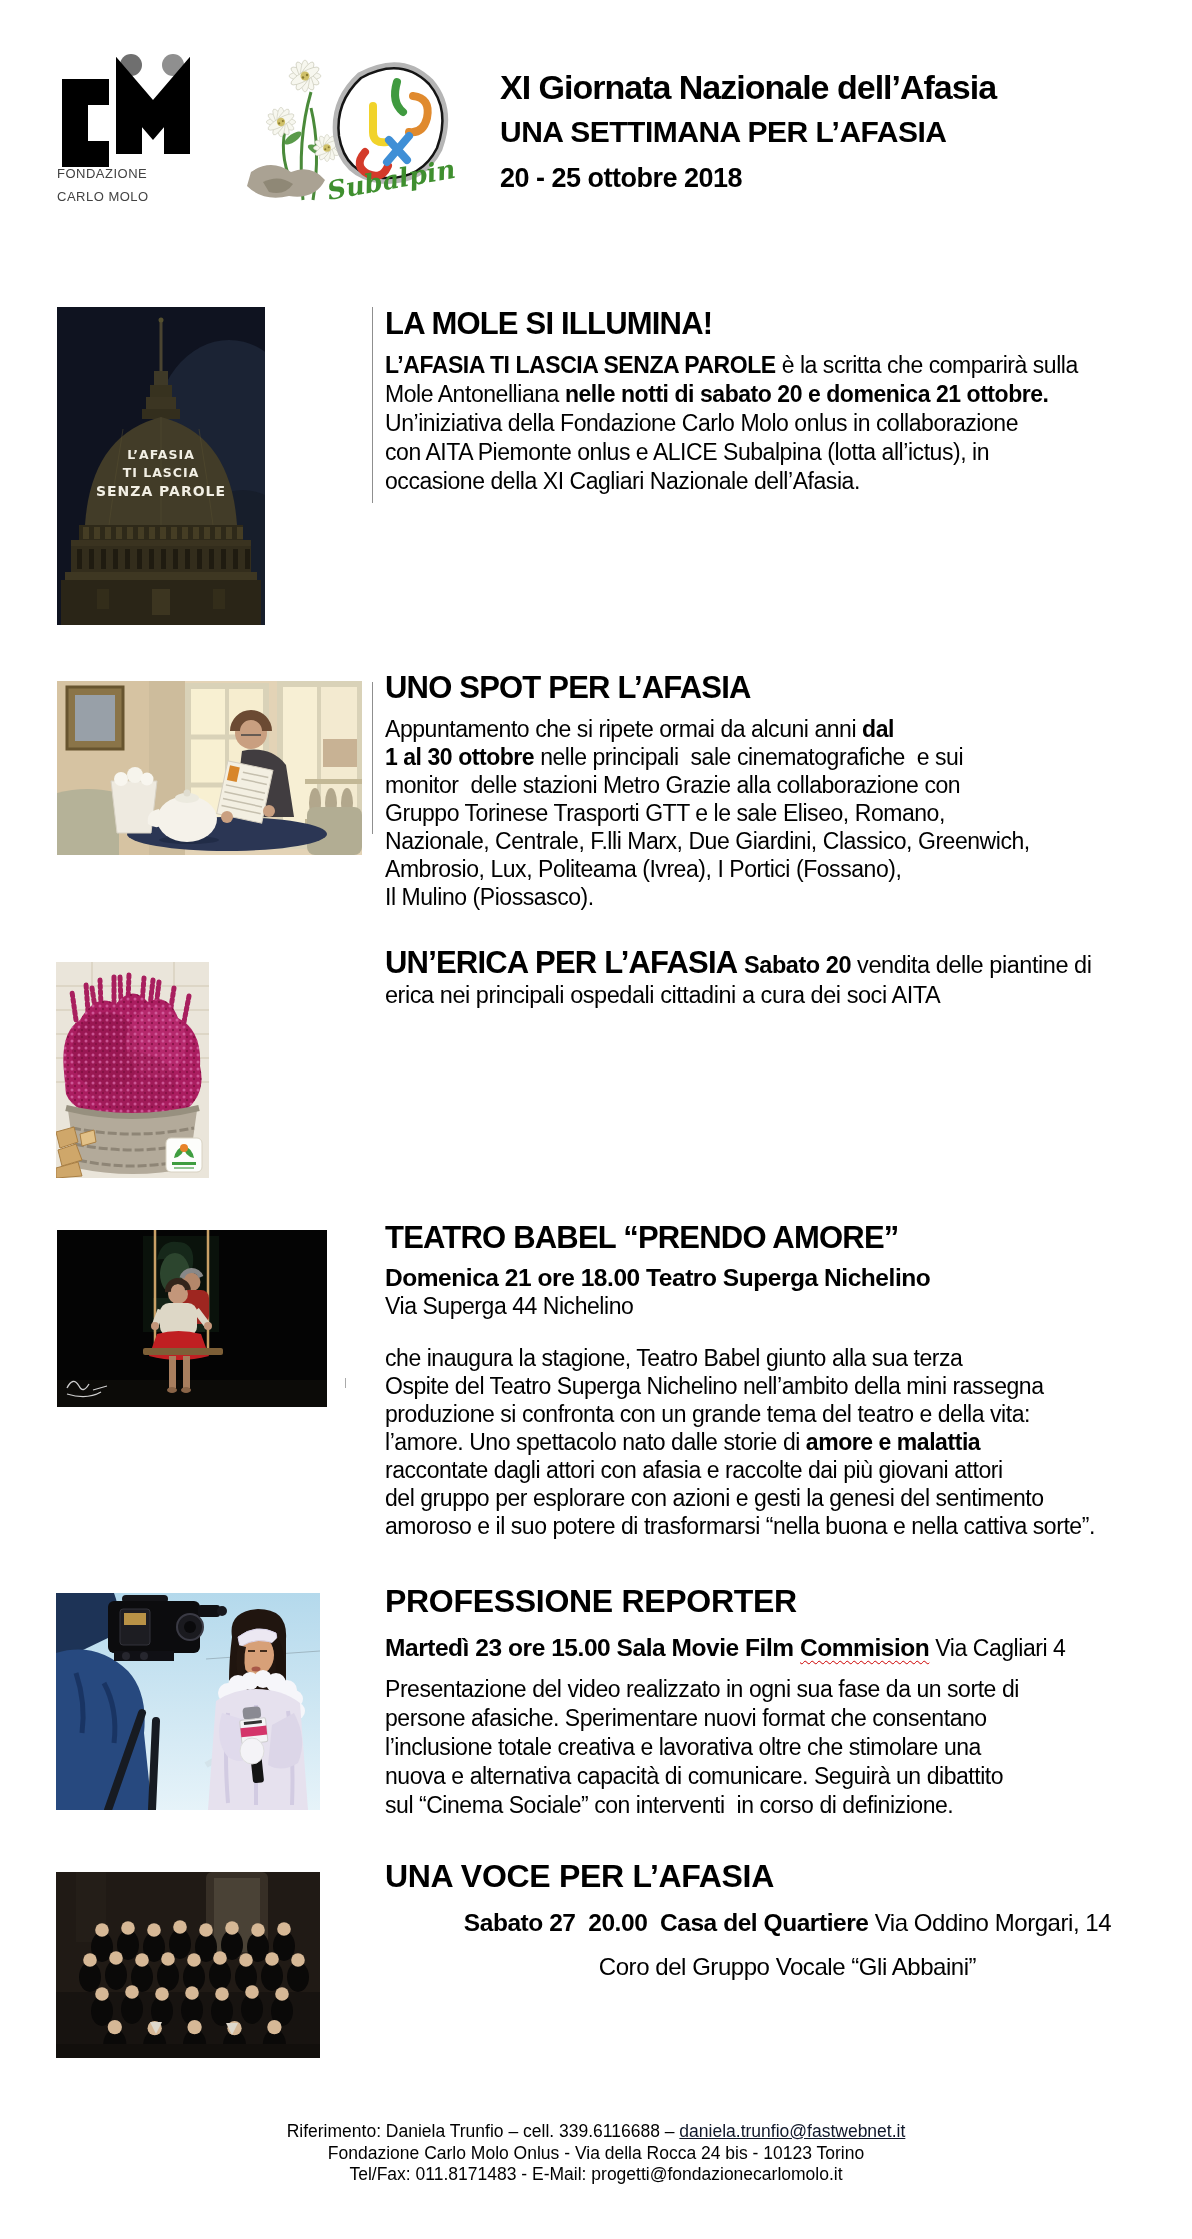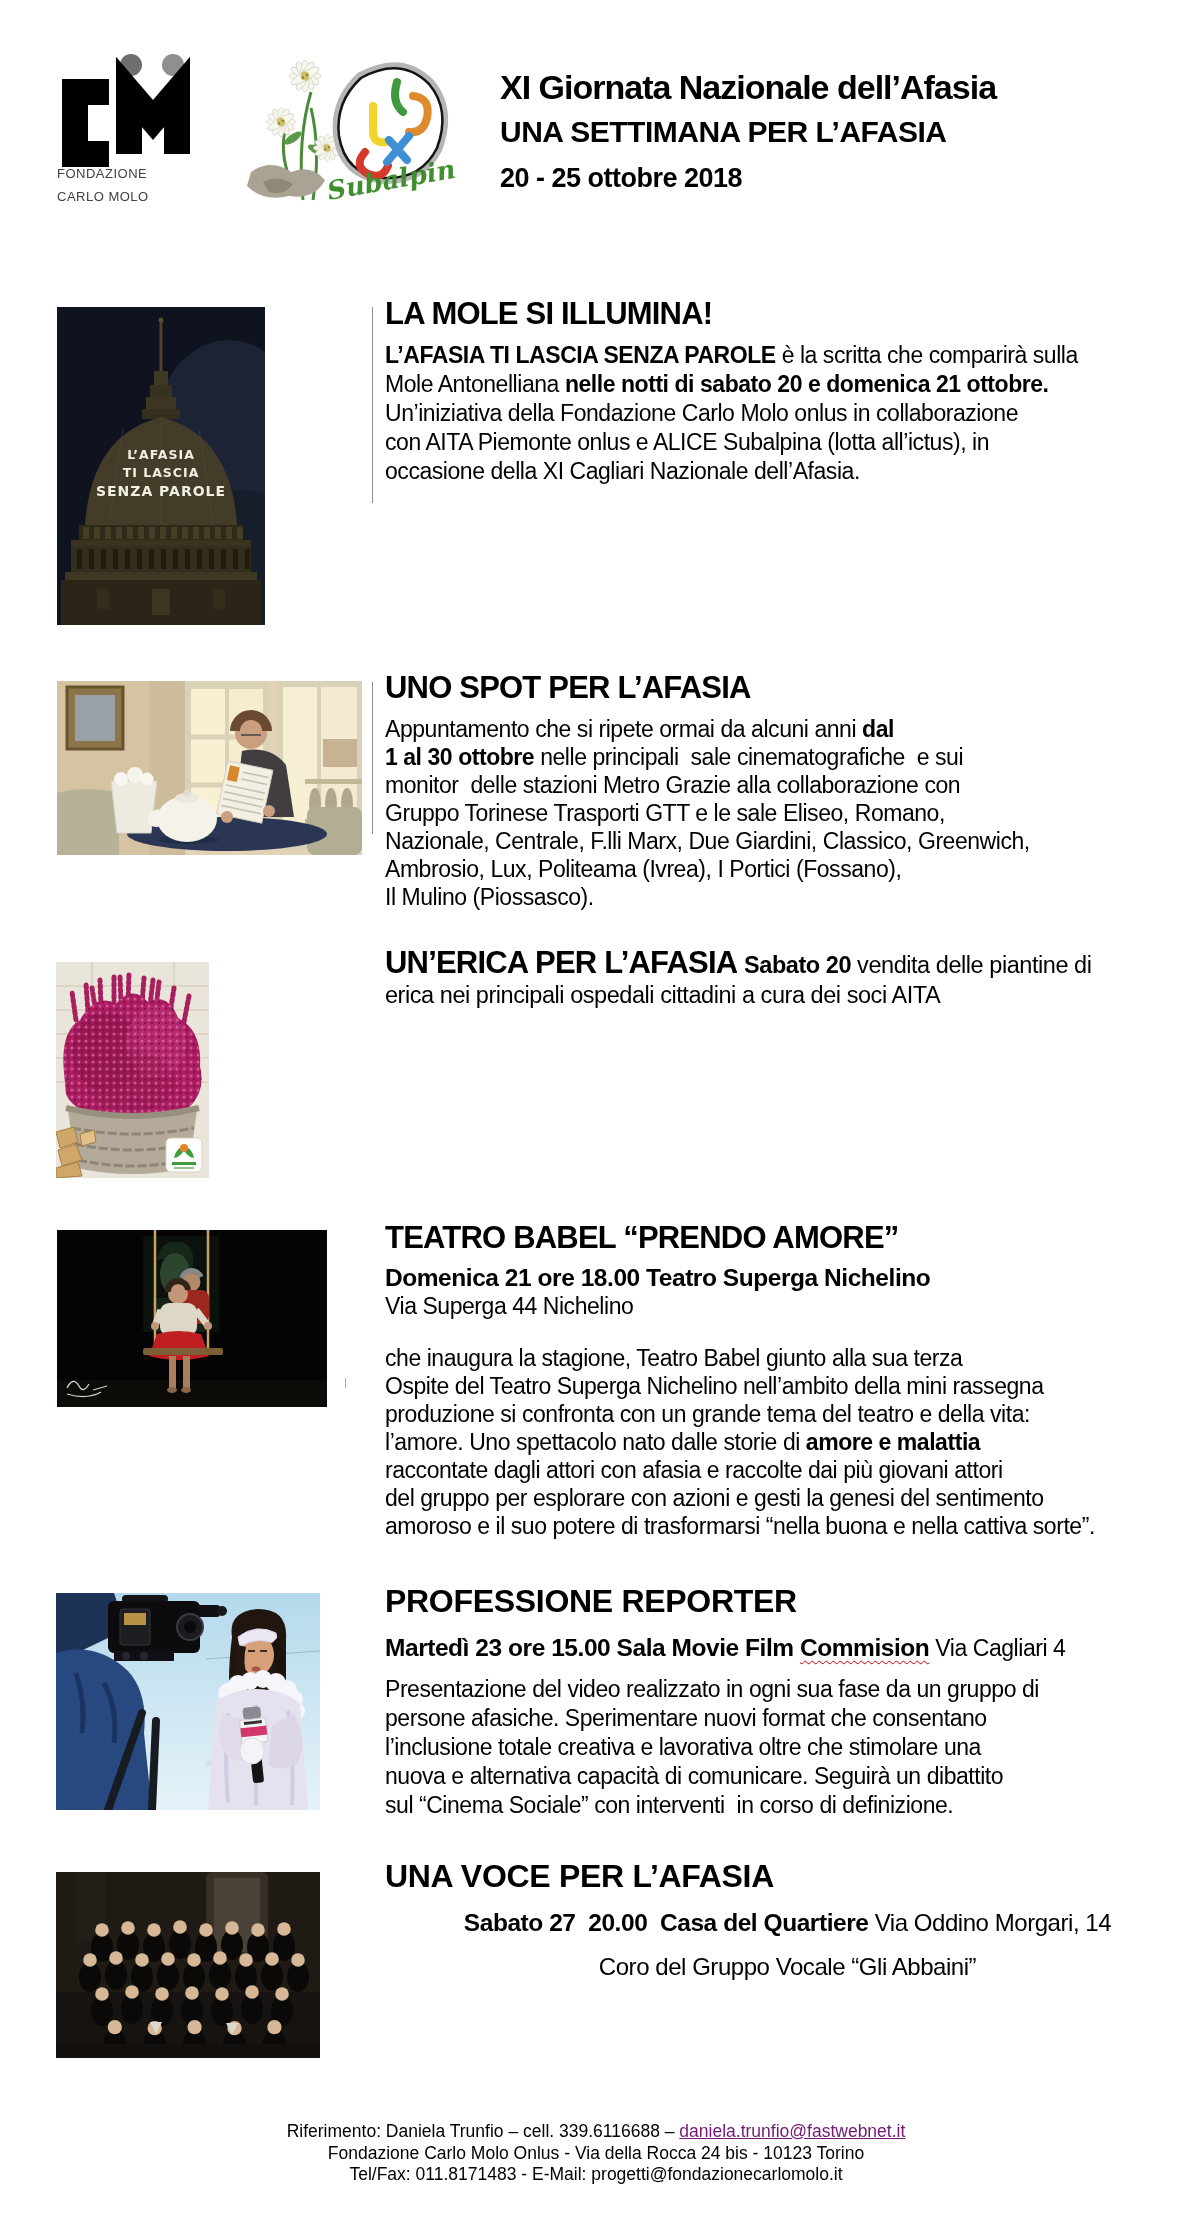--- a/index.html
+++ b/index.html
@@ -21,21 +21,21 @@
   #s6{font-size:24px;letter-spacing:-.45px;}
   .ln{white-space:pre;}
   #s1 .ln{line-height:29px;} #s2 .ln{line-height:28px;} #s3 .ln{line-height:30px;}
   #s4 .ln{line-height:28px;} #s5 .ln{line-height:29px;} #s6 .ln{line-height:30px;text-align:center;}
   .b{font-weight:bold;}
   .h{font-weight:bold;font-size:31px;letter-spacing:-.8px;}
   .sb{font-weight:bold;font-size:24.5px;}
   .wavy{font-weight:bold;font-size:24.5px;text-decoration-line:underline;
         text-decoration-style:wavy;text-decoration-color:#cc0000;
         text-decoration-thickness:1px;text-underline-offset:4px;}
-  .link{color:#701a75;text-decoration:underline;}
+  .link{color:#0f172a;text-decoration:underline;}
   .vline{position:absolute;width:1px;background:#8f8f8f;}
   
   #footer{position:absolute;left:0;top:2121px;width:1192px;text-align:center;
           font-size:17.5px;}
   #footer .ln{line-height:21.5px;letter-spacing:0;}
   .photo{position:absolute;display:block;}
 </style>
 </head>
 <body>
 
@@ -118,21 +118,21 @@
     <rect x="14" y="233" width="180" height="6" fill="#3a3320"></rect>
     <rect x="14" y="239" width="180" height="26" fill="#332d1c"></rect>
     <line x1="20" y1="252" x2="194" y2="252" stroke="#1f1b10" stroke-width="20" stroke-dasharray="5 7"></line>
     <rect x="8" y="265" width="192" height="8" fill="#3e3722"></rect>
     <rect x="4" y="273" width="200" height="45" fill="#2a2517"></rect>
     <rect x="95" y="282" width="18" height="26" fill="#3c3520"></rect>
     <rect x="40" y="282" width="12" height="20" fill="#332d1a"></rect>
     <rect x="156" y="282" width="12" height="20" fill="#332d1a"></rect>
   </svg>
   <div class="vline" style="left:372px;top:307px;height:196px"></div>
-  <div class="sec-text" id="s1" style="top:296px">
+  <div class="sec-text" id="s1" style="top:306px">
     <div class="stitle">LA MOLE SI ILLUMINA!</div>
     <div>
         <div class="ln"><span class="b">L’AFASIA TI LASCIA SENZA PAROLE</span><span> è la scritta che comparirà sulla</span></div>
         <div class="ln"><span>Mole Antonelliana </span><span class="b">nelle notti di sabato 20 e domenica 21 ottobre.</span></div>
         <div class="ln"><span>Un’iniziativa della Fondazione Carlo Molo onlus in collaborazione</span></div>
         <div class="ln"><span>con AITA Piemonte onlus e ALICE Subalpina (lotta all’ictus), in</span></div>
         <div class="ln"><span>occasione della XI Cagliari Nazionale dell’Afasia.</span></div>
       </div>
   </div>
 
@@ -341,21 +341,21 @@
       <rect x="186" y="134" width="26" height="9" fill="#d4356a"></rect>
       <rect x="190" y="128" width="18" height="3" fill="#333"></rect>
     </g>
     <ellipse cx="196" cy="158" rx="12" ry="13" fill="#f4f3f7" stroke="#ddd"></ellipse>
   </svg>
   <div class="sec-text" id="s5" style="top:1583px">
     <div class="stitle">PROFESSIONE REPORTER</div>
     <div>
         <div class="ln"><span class="sb">Martedì 23 ore 15.00 Sala Movie Film </span><span class="wavy">Commision</span><span> Via Cagliari 4</span></div>
         <div style="height: 12px;"></div>
-        <div class="ln"><span>Presentazione del video realizzato in ogni sua fase da un gruppo di</span></div>
+        <div class="ln"><span>Presentazione del video realizzato in ogni sua fase da un sorte di</span></div>
         <div class="ln"><span>persone afasiche. Sperimentare nuovi format che consentano</span></div>
         <div class="ln"><span>l’inclusione totale creativa e lavorativa oltre che stimolare una</span></div>
         <div class="ln"><span>nuova e alternativa capacità di comunicare. Seguirà un dibattito</span></div>
         <div class="ln"><span>sul “Cinema Sociale” con interventi  in corso di definizione.</span></div>
       </div>
   </div>
 
   <svg class="photo" style="left:56px;top:1872px" width="264" height="186" viewBox="0 0 264 186">
     <defs>
       <g id="p">

